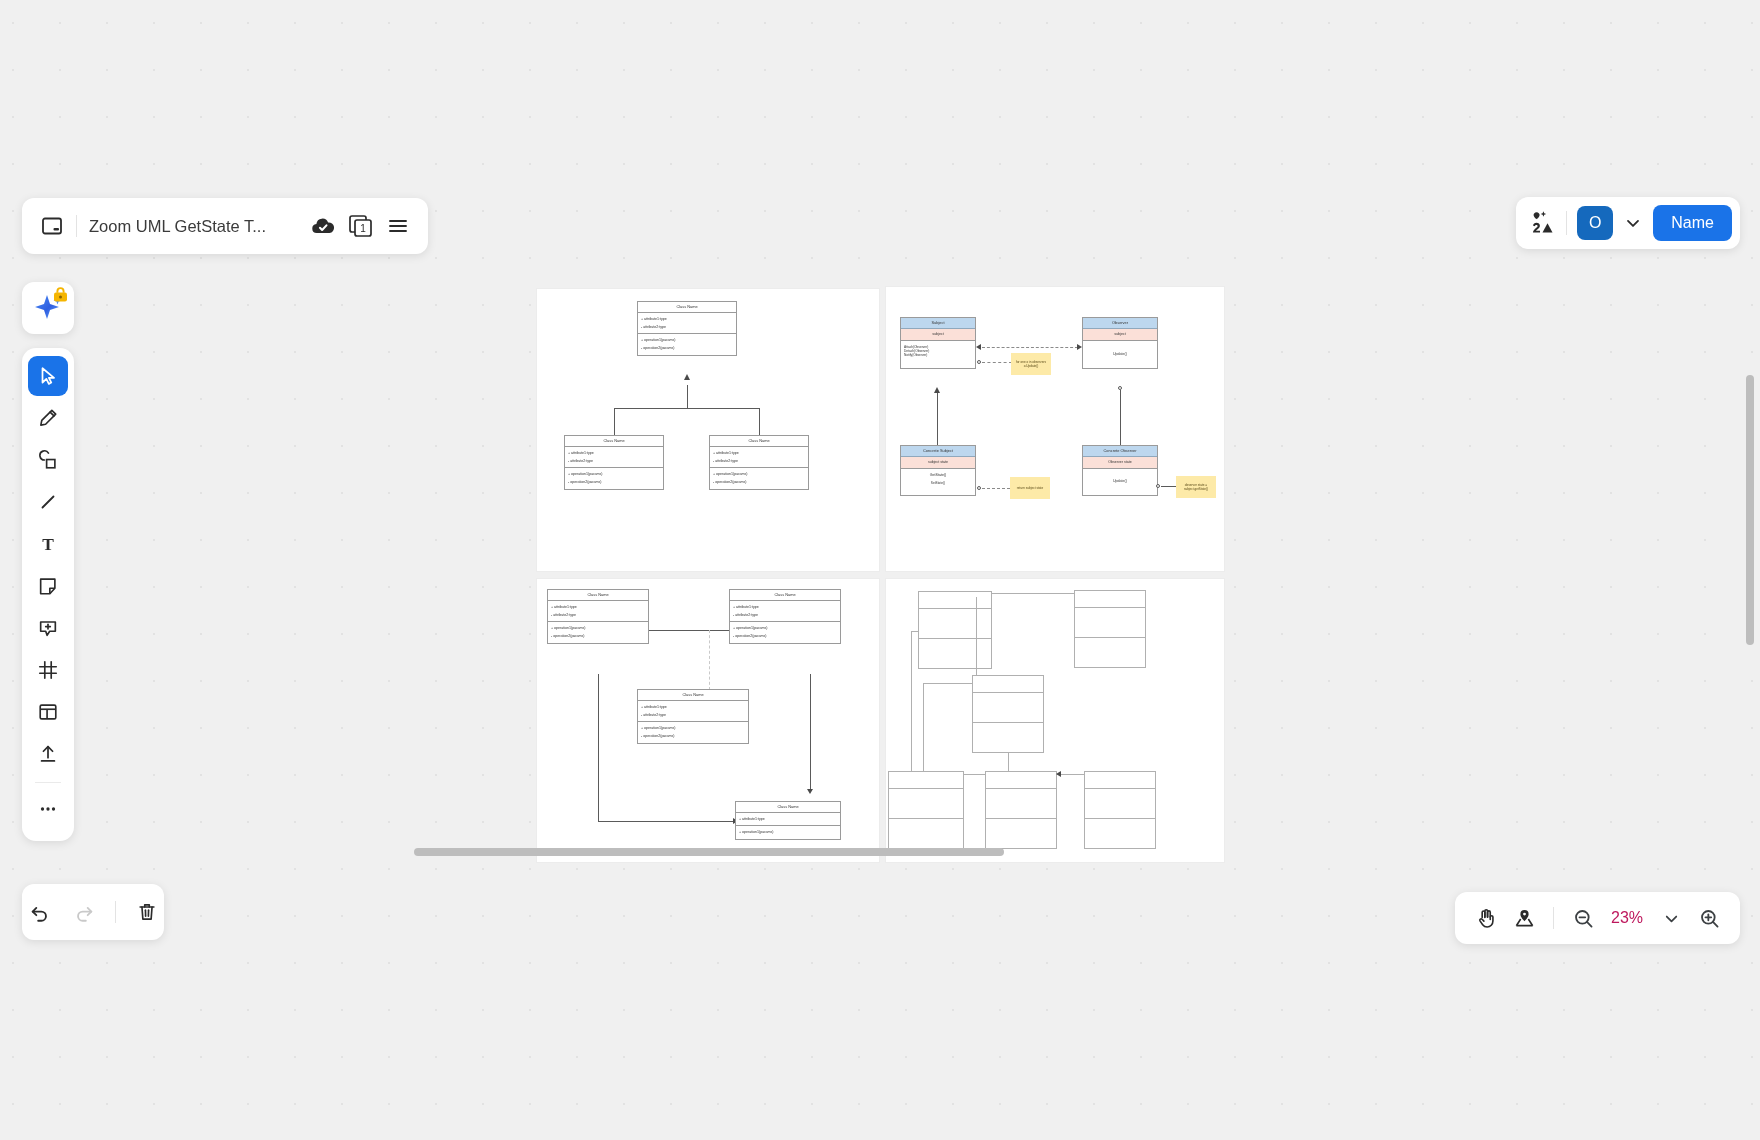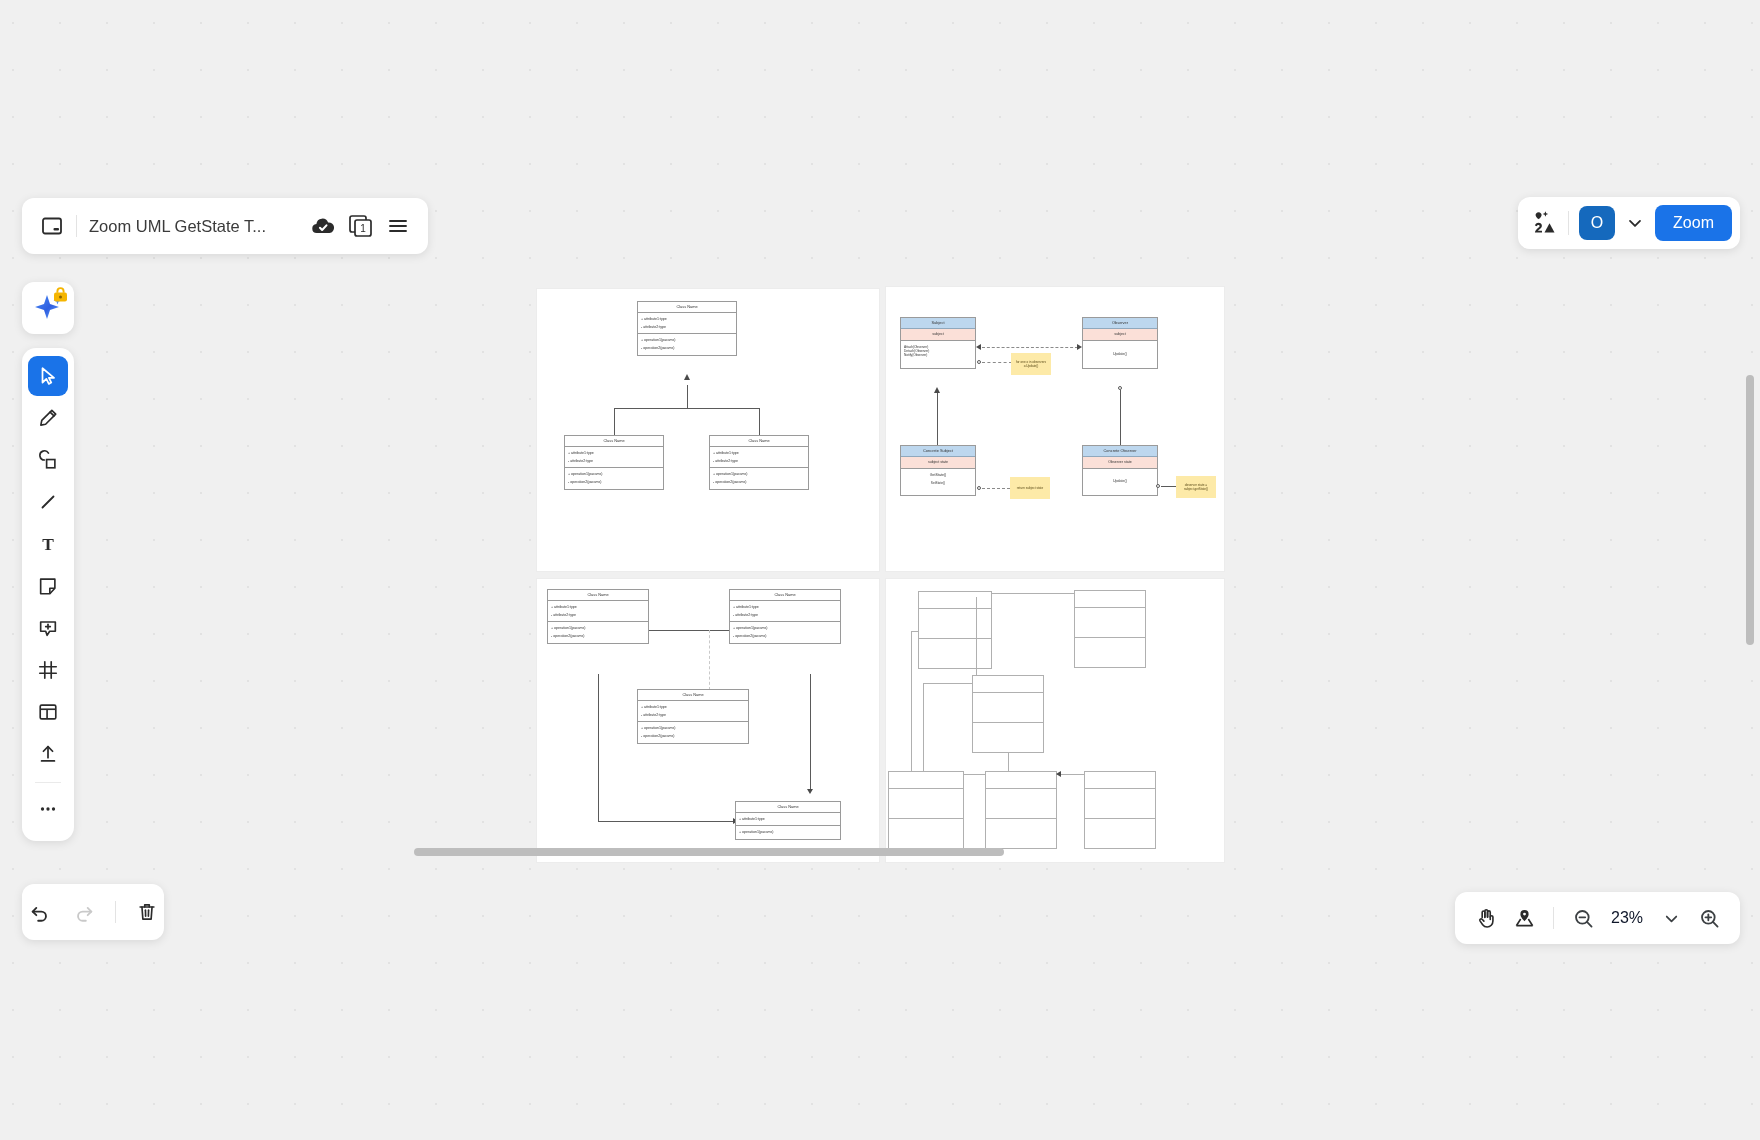--- a/index.html
+++ b/index.html
@@ -208,21 +208,21 @@
   
   #zoombar {
     position: absolute; right: 20px; bottom: 196px;
     height: 52px;
     background: #fff; border-radius: 12px;
     box-shadow: 0 2px 10px rgba(0,0,0,.10);
     display: flex; align-items: center; gap: 4px;
     padding: 0 14px;
   }
   #zoombar .divider-v { width: 1px; height: 22px; background: #e3e3e3; margin: 0 8px; }
-  #zoom-level { font-size: 16px; color: #0f172a; min-width: 46px; text-align: center; }
+  #zoom-level { font-size: 16px; color: #be185d; min-width: 46px; text-align: center; }
   .zbtn { width: 34px; height: 34px; display: flex; align-items: center;
           justify-content: center; cursor: pointer; color: #3c4043; }
 
   
   #hscroll {
     position: absolute; left: 414px; bottom: 284px;
     width: 590px; height: 8px; border-radius: 4px;
     background: #bdbdbd; cursor: pointer;
   }
   #vscroll {
@@ -607,21 +607,21 @@
       <path d="M17.5 13.2l5 9.3h-10z"></path>
     </svg>
   </div>
   <div class="divider-v"></div>
   <div id="avatar">O</div>
   <div class="icon-btn">
     <svg width="20" height="20" viewBox="0 0 24 24" fill="none" stroke="#2b2b2b" stroke-width="2.2" stroke-linecap="round" stroke-linejoin="round">
       <path d="M6 9.5l6 6 6-6"></path>
     </svg>
   </div>
-  <button id="share-btn">Zoom</button>
+  <button id="share-btn">Name</button>
 </div>
 
 <div id="zoombar">
   <div class="zbtn">
     <svg width="23" height="23" viewBox="0 0 24 24" fill="none" stroke="#2b2b2b" stroke-width="1.7" stroke-linecap="round" stroke-linejoin="round">
       <path d="M7.5 11V5.6a1.4 1.4 0 0 1 2.8 0V11"></path>
       <path d="M10.3 10.4V4.3a1.4 1.4 0 0 1 2.8 0v6.1"></path>
       <path d="M13.1 10.6V5.4a1.4 1.4 0 0 1 2.8 0V13"></path>
       <path d="M15.9 10.5a1.4 1.4 0 0 1 2.8 0v4.2c0 3.4-2.6 6.2-6 6.2-2 0-3.6-.9-4.7-2.4l-2.8-4a1.4 1.4 0 0 1 2.2-1.7l1.9 2"></path>
     </svg>

